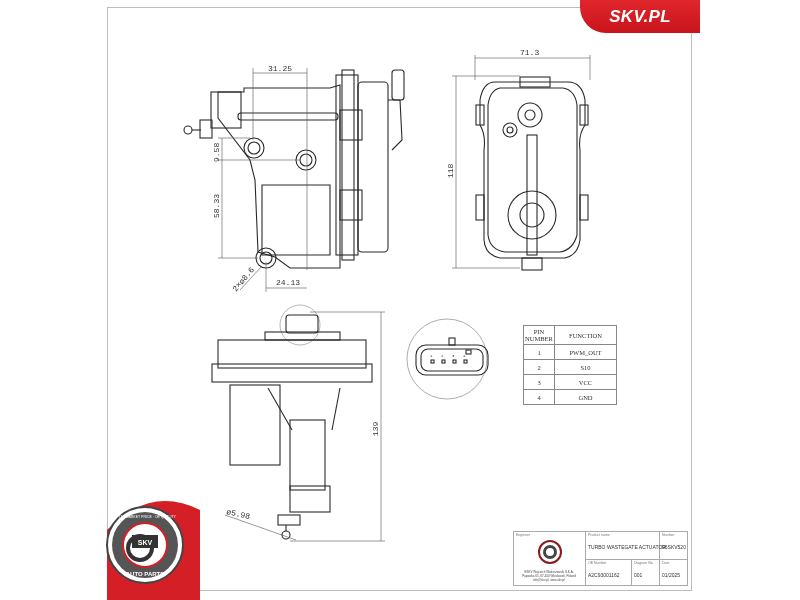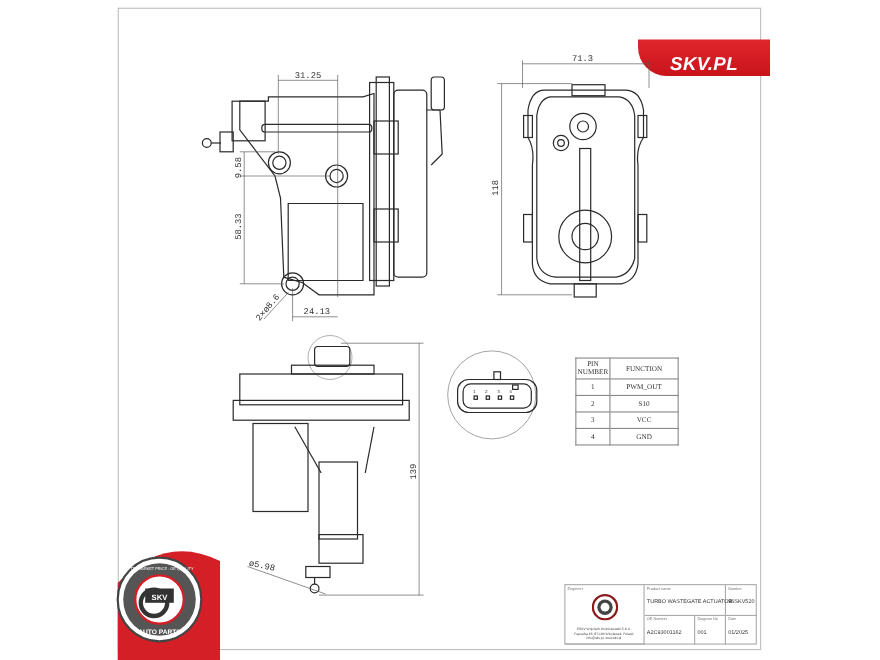--- a/index.html
+++ b/index.html
@@ -1,18 +1,18 @@
 <!DOCTYPE html>
 <html><head>
 <meta charset="utf-8">
 <style>
   html,body{margin:0;padding:0;}
   body{width:800px;height:600px;background:#ffffff;position:relative;overflow:hidden;font-family:"Liberation Sans",sans-serif;}
   .frame{position:absolute;left:107px;top:7px;width:585px;height:584px;border:1px solid #bdbdbd;box-sizing:border-box;}
-  .brand{position:absolute;left:580px;top:0;width:120px;height:33px;background:linear-gradient(180deg,#e0262c,#c8141b);border-bottom-left-radius:26px;display:flex;align-items:flex-end;justify-content:center;margin-top:36px;}
+  .brand{position:absolute;left:580px;top:0;width:120px;height:33px;background:linear-gradient(180deg,#e0262c,#c8141b);border-bottom-left-radius:26px;display:flex;align-items:center;justify-content:center;}
   .brand span{color:#fff;font-weight:bold;font-style:italic;font-size:17px;letter-spacing:0.3px;font-family:"Liberation Sans",sans-serif;}
   svg.drawing{position:absolute;left:0;top:0;}
   .dim{font-family:"Liberation Mono",monospace;font-size:8px;fill:#333;}
   .pin-table{position:absolute;left:523px;top:325px;width:94px;border-collapse:collapse;font-family:"Liberation Serif",serif;font-size:6.5px;color:#333;}
   .pin-table th,.pin-table td{border:1px solid #888;text-align:center;height:14px;padding:0;}
   .pin-table th{font-weight:normal;height:18px;line-height:7px;}
   .pin-table td.num{width:30px;}
   .title-block{position:absolute;left:513px;top:531px;width:175px;height:55px;border:1px solid #aaa;box-sizing:border-box;font-family:"Liberation Sans",sans-serif;color:#333;}
   .tb-cell{position:absolute;border-right:1px solid #aaa;border-bottom:1px solid #aaa;box-sizing:border-box;}
   .tb-label{position:absolute;left:2px;top:1px;font-size:3.5px;color:#777;}

